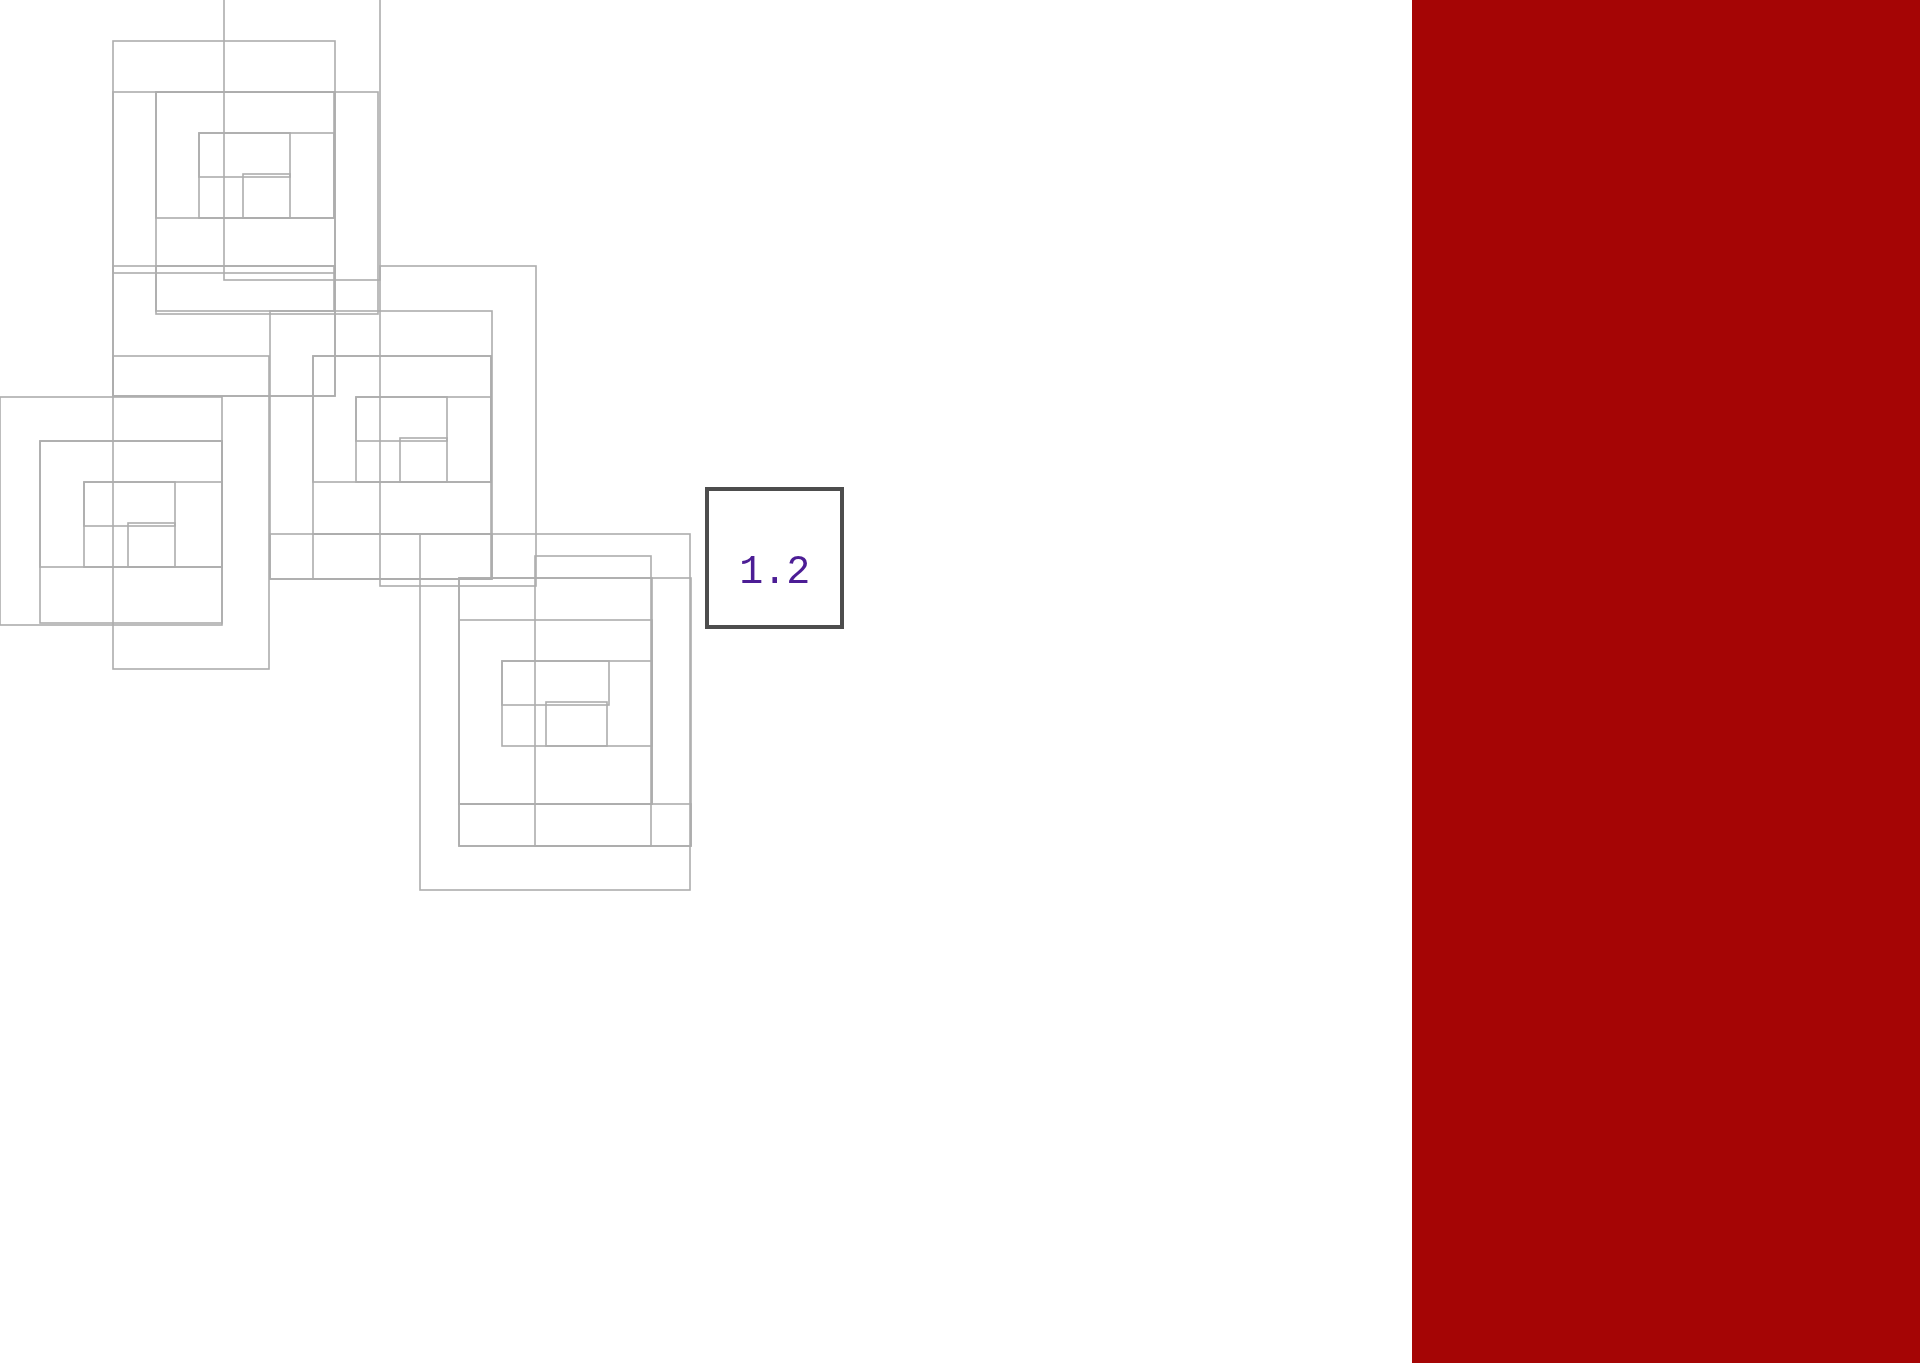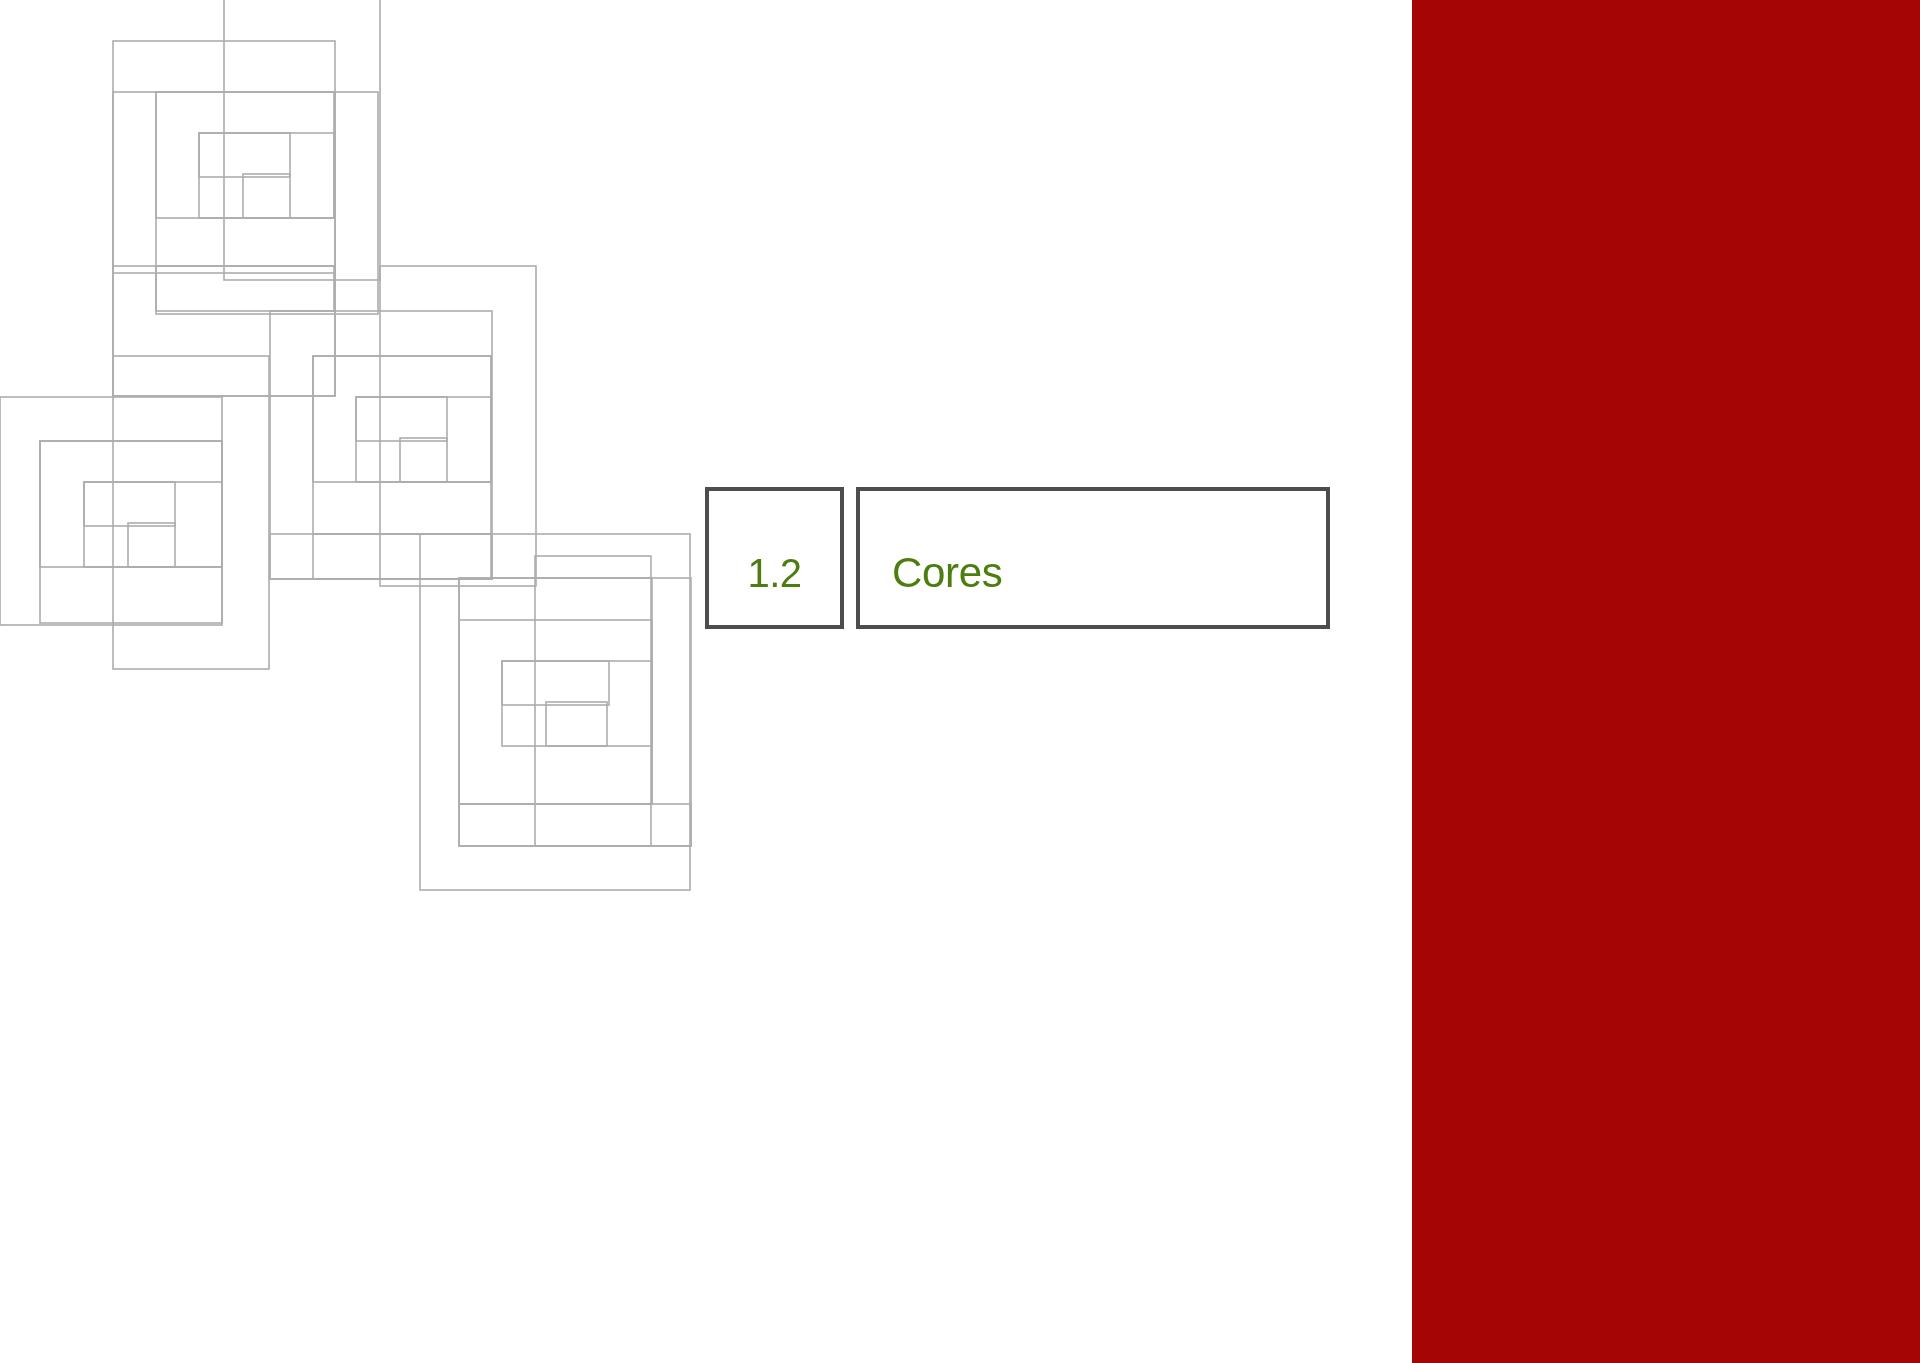--- a/index.html
+++ b/index.html
@@ -70,24 +70,24 @@
     width: 139px;
     justify-content: center;
   }
   #title-box {
     width: 474px;
     margin-left: 12px;
     justify-content: flex-start;
     padding-left: 32px;
   }
   .htext {
-    color: #4d7c0f;
+    color: #4c1d95;
     font-weight: 400;
     line-height: 1;
-    font-family: Liberation Sans, sans-serif;
+    font-family: Liberation Mono, monospace;
     margin-top: 30px;
   }
   #section-number {
     font-size: 40px;
     letter-spacing: -0.5px;
   }
   #section-title {
     font-size: 42px;
     letter-spacing: -0.3px;
   }
@@ -145,22 +145,19 @@
         <rect class="motif-rect" x="535" y="556" width="116" height="290"></rect>
         <rect class="motif-rect" x="459" y="804" width="232" height="42"></rect>
       </g>
     </svg>
   </div>
 
   <div id="heading-group">
     <div class="hbox" id="number-box">
       <span class="htext" id="section-number">1.2</span>
     </div>
-    <div class="hbox" id="title-box">
-      <span class="htext" id="section-title">Cores</span>
-    </div>
   </div>
 
   <div id="red-bar">
     
   </div>
 
 </div>
 
 </body></html>

